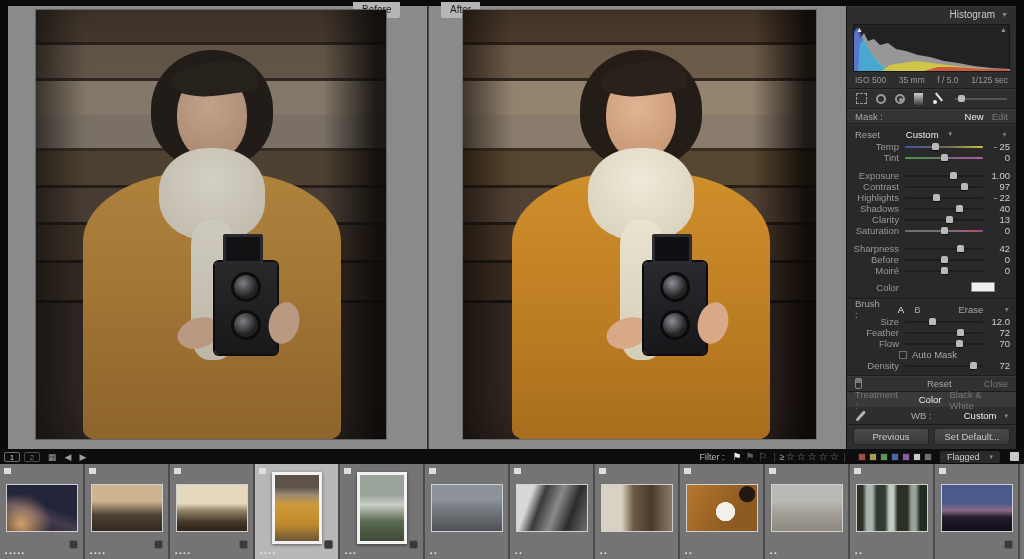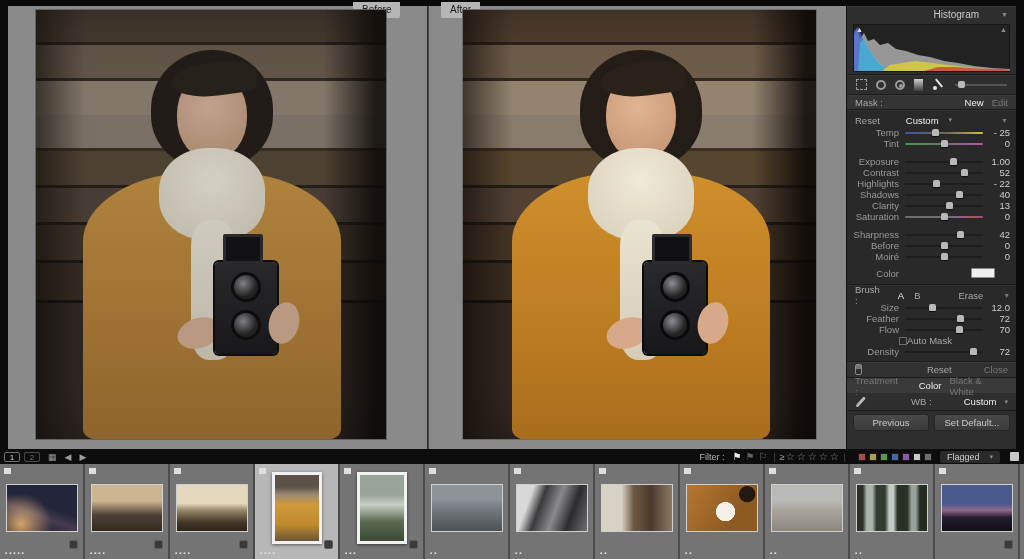--- a/index.html
+++ b/index.html
@@ -38,21 +38,21 @@
   .cam-vf{position:absolute;left:8px;top:-28px;width:40px;height:30px;background:#101014;border:3px solid #2c2c31;border-radius:2px;}
   .lens{position:absolute;left:16px;width:30px;height:30px;border-radius:50%;background:radial-gradient(circle at 38% 35%,#8d8d96,#222 62%);border:3px solid #0a0a0c;}
   .lens1{top:10px;} .lens2{top:48px;}
   .hand{background:#d7a988;border-radius:50%;}
   .hand1{left:calc(50% - 34px);top:308px;width:44px;height:30px;transform:rotate(-18deg);}
   .hand2{left:calc(50% + 58px);top:292px;width:30px;height:42px;transform:rotate(14deg);}
 
   
   .rpanel{position:absolute;left:846px;top:6px;width:170px;height:443px;background:#2e2e2e;border-left:1px solid #121212;font-size:9.5px;color:#a8a8a8;}
   .sec{border-bottom:1px solid #1c1c1c;box-shadow:0 1px 0 rgba(255,255,255,.04) inset;}
-  .sec-head{display:flex;justify-content:flex-end;align-items:center;gap:22px;height:16px;padding:0 8px;color:#c9c9c9;font-size:10px;}
+  .sec-head{display:flex;justify-content:flex-end;align-items:center;gap:6px;height:16px;padding:0 8px;color:#c9c9c9;font-size:10px;}
   .tri{font-size:7px;color:#8a8a8a;}
   .histbox{position:relative;margin:2px 6px;height:48px;background:#222;border:1px solid #171717;}
   .clip{position:absolute;top:1px;font-size:7px;line-height:7px;}
   .clip-l{left:2px;color:#e5e5e5;} .clip-r{right:2px;color:#8c8c8c;}
   .histinfo{display:flex;justify-content:space-between;padding:1px 8px 3px;font-size:8.5px;color:#9a9a9a;}
   .ts{display:flex;align-items:center;gap:9px;height:20px;padding:0 9px;}
   .i-crop{width:11px;height:11px;border:1px dashed #9a9a9a;}
   .i-spot{width:10px;height:10px;border:2px solid #9a9a9a;border-radius:50%;}
   .i-redeye{position:relative;width:10px;height:10px;border:2px solid #9a9a9a;border-radius:50%;}
   .i-redeye::after{content:"";position:absolute;left:2px;top:2px;width:4px;height:4px;background:#9a9a9a;border-radius:50%;}
@@ -75,21 +75,21 @@
   .t-temp{background:linear-gradient(90deg,#3d55a8,#6e6b52 55%,#c9bf3d);}
   .t-tint{background:linear-gradient(90deg,#3f9a46,#6f6f6f 50%,#b457b0);}
   .t-sat{background:linear-gradient(90deg,#6f6f6f,#6f6f6f 55%,#9a5f8f 75%,#a85555 88%,#9a4f9a);}
   .sthumb{position:absolute;top:-3px;width:7px;height:7px;margin-left:-3px;background:#b9b9b9;border-radius:2px 2px 1px 1px;box-shadow:0 1px 1px rgba(0,0,0,.6);}
   .sval{width:27px;text-align:right;color:#cfcfcf;}
   .colorrow{display:flex;align-items:center;height:14px;padding:0 8px;margin-top:4px;}
   .colorrow .slabel{width:50px;}
   .swatch{margin-left:66px;width:24px;height:10px;background:#efefef;border:1px solid #8a8a8a;border-radius:1px;}
   .footer-row{display:flex;align-items:center;height:16px;padding:0 8px;gap:14px;background:#313131;}
   .i-switch{width:7px;height:11px;border:1px solid #8a8a8a;border-radius:2px;background:linear-gradient(180deg,#777 45%,#2e2e2e 45%);}
-  .cbrow{display:flex;align-items:center;height:11px;padding:0 6px 0 52px;}
+  .cbrow{display:flex;align-items:center;height:11px;padding:0 6px 0 52px;gap:5px;}
   .cb{width:8px;height:8px;border:1px solid #6f6f6f;background:#272727;}
   .treatrow{display:flex;align-items:center;height:15px;padding:0 8px;gap:8px;background:#3a3a3a;}
   .wbrow{display:flex;align-items:center;height:17px;padding:0 8px;gap:8px;}
   .i-dropper{position:relative;width:12px;height:12px;}
   .i-dropper::before{content:"";position:absolute;left:5px;top:0;width:3px;height:10px;background:#b5b5b5;border-radius:2px 2px 0 0;transform:rotate(42deg);}
   .i-dropper::after{content:"";position:absolute;left:1px;top:8px;width:3px;height:3px;background:#b5b5b5;border-radius:50%;}
   .btnrow{display:flex;gap:5px;padding:3px 6px;}
   .pbtn{flex:1;height:17px;line-height:16px;text-align:center;color:#c9c9c9;font-size:9.5px;background:linear-gradient(180deg,#4a4a4a,#3a3a3a);border:1px solid #262626;border-radius:3px;}
 
   
@@ -186,20 +186,26 @@
         <span class="clip clip-l">▲</span>
         <span class="clip clip-r">▲</span>
         <svg width="156" height="46" viewBox="0 0 156 46" preserveAspectRatio="none">
           <polygon points="0,46 0,10 3,4 6,14 10,8 14,16 20,14 26,20 34,18 42,24 52,26 64,30 76,32 90,36 104,38 120,41 138,43 156,44 156,46" fill="#a2a2a2" opacity="0.92"></polygon>
           <polygon points="0,46 0,6 4,2 8,12 12,20 18,30 24,38 32,44 40,46" fill="#4a6ad8" opacity="0.75"></polygon>
           <polygon points="4,46 6,18 10,14 16,26 22,34 30,42 38,46" fill="#3ec8d8" opacity="0.6"></polygon>
           <polygon points="28,46 36,40 48,38 62,36 78,38 94,40 112,42 132,44 156,45 156,46" fill="#d8cc3a" opacity="0.85"></polygon>
           <polygon points="70,46 84,42 100,42 116,43 132,44 148,44 156,45 156,46" fill="#c84040" opacity="0.8"></polygon>
         </svg>
       </div>
+      <div class="histinfo">
+        <span>ISO 500</span>
+        <span>35 mm</span>
+        <span>f / 5.0</span>
+        <span>1/125 sec</span>
+      </div>
     </div>
 
     <div class="sec ts">
       <span class="i-crop"></span>
       <span class="i-spot"></span>
       <span class="i-redeye"></span>
       <span class="i-grad"></span>
       <span class="i-brush"></span>
       <span class="ts-slider">
           <i></i>
@@ -241,21 +247,21 @@
             <span class="strack t-plain">
               <i class="sthumb" style="left: 62%;"></i>
             </span>
             <span class="sval">1.00</span>
           </div>
           <div class="srow">
             <span class="slabel">Contrast</span>
             <span class="strack t-plain">
               <i class="sthumb" style="left: 76%;"></i>
             </span>
-            <span class="sval">52</span>
+            <span class="sval">97</span>
           </div>
           <div class="srow">
             <span class="slabel">Highlights</span>
             <span class="strack t-plain">
               <i class="sthumb" style="left: 40%;"></i>
             </span>
             <span class="sval">- 22</span>
           </div>
           <div class="srow">
             <span class="slabel">Shadows</span>

